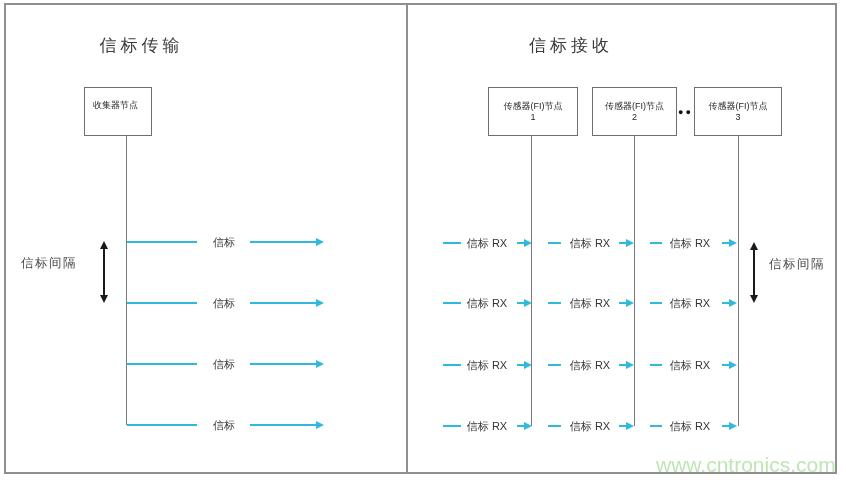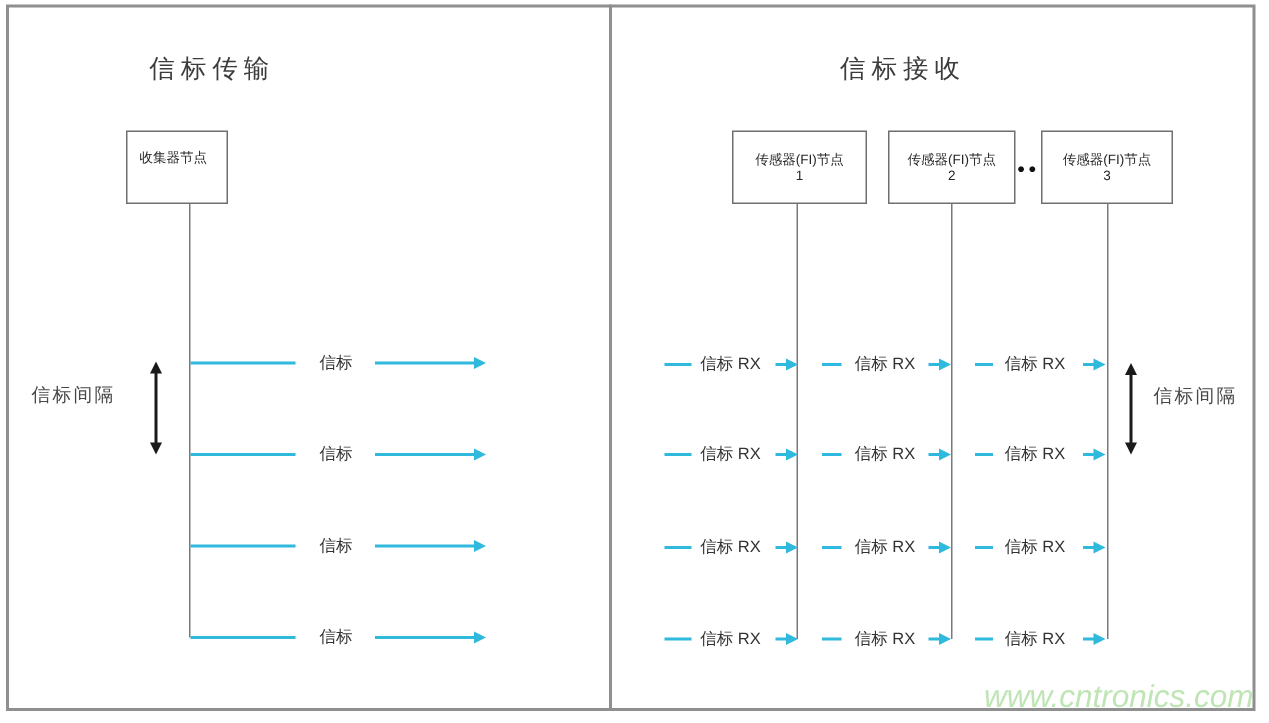--- a/index.html
+++ b/index.html
@@ -51,21 +51,21 @@
   .interval-lbl {
     position:absolute; font-size:12.5px; letter-spacing:1.5px; color:#484848;
     text-align:center; white-space:nowrap;
   }
   .dots {
     position:absolute; font-size:9px; letter-spacing:2px; color:#111;
     white-space:nowrap;
   }
   .watermark {
     position:absolute; left:656px; top:453px; font-size:21px;
-    color:var(--watermark,#bfe5b5); white-space:nowrap; font-weight:400;font-style:italic;
+    color:var(--watermark,#bfe5b5); white-space:nowrap; font-weight:400;
   }
 </style>
 </head>
 <body>
 
 <div class="canvas">
   <div class="frame"></div>
   <div class="divider"></div>
 
   <div class="title" style="left:59px; top:34px; width:165px;">信标传输</div>
@@ -101,21 +101,21 @@
     <div class="head-r" style="left:316px; top:420.5px;"></div>
   </div>
 
   <div class="interval-lbl" style="left:8px; top:255px; width:82px;">信标间隔</div>
   <div>
     <div class="head-up" style="left:100px; top:241px;"></div>
     <div class="varrow" style="left:103.25px; top:248px; height:49px;"></div>
     <div class="head-down" style="left:100px; top:295px;"></div>
   </div>
 
-  <div class="title" style="left:516px; top:34px; width:172px;text-align:center;">信标接收</div>
+  <div class="title" style="left:485px; top:34px; width:172px;text-align:center;">信标接收</div>
 
   <div class="node-box" style="left:488px; width:90px;">
     <span>传感器(FI)节点</span>
     <span>1</span>
   </div>
   <div class="node-box" style="left:592px; width:85px;">
     <span>传感器(FI)节点</span>
     <span>2</span>
   </div>
   <div class="dots" style="left:678px; top:107px;">●●</div>

